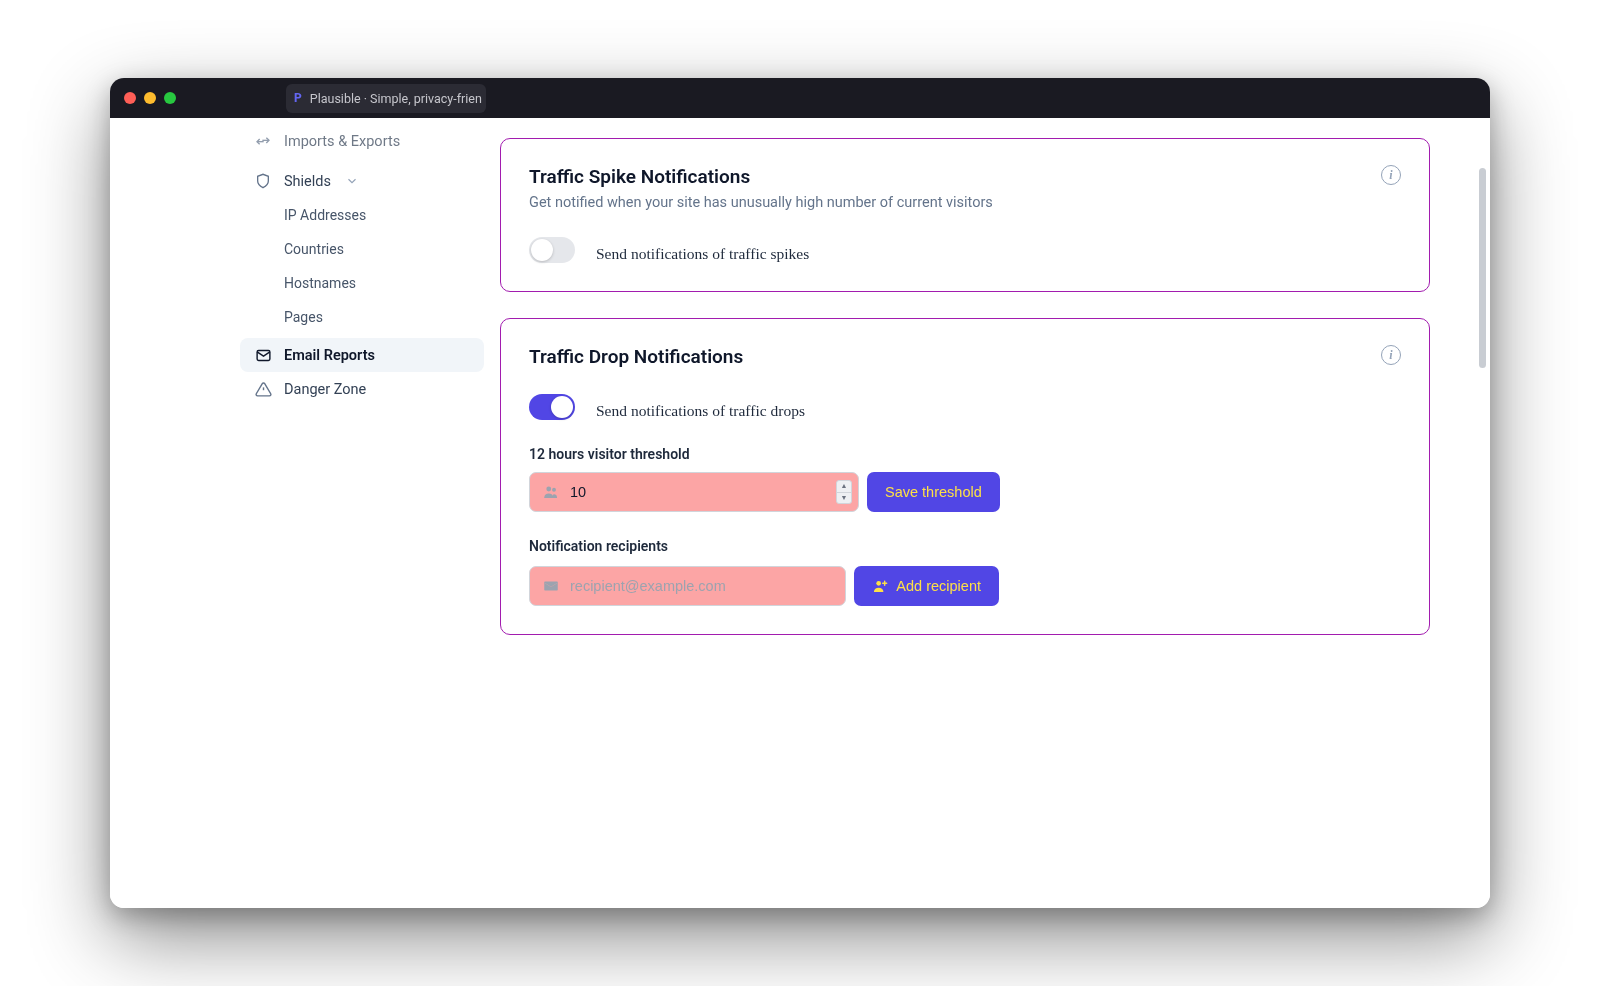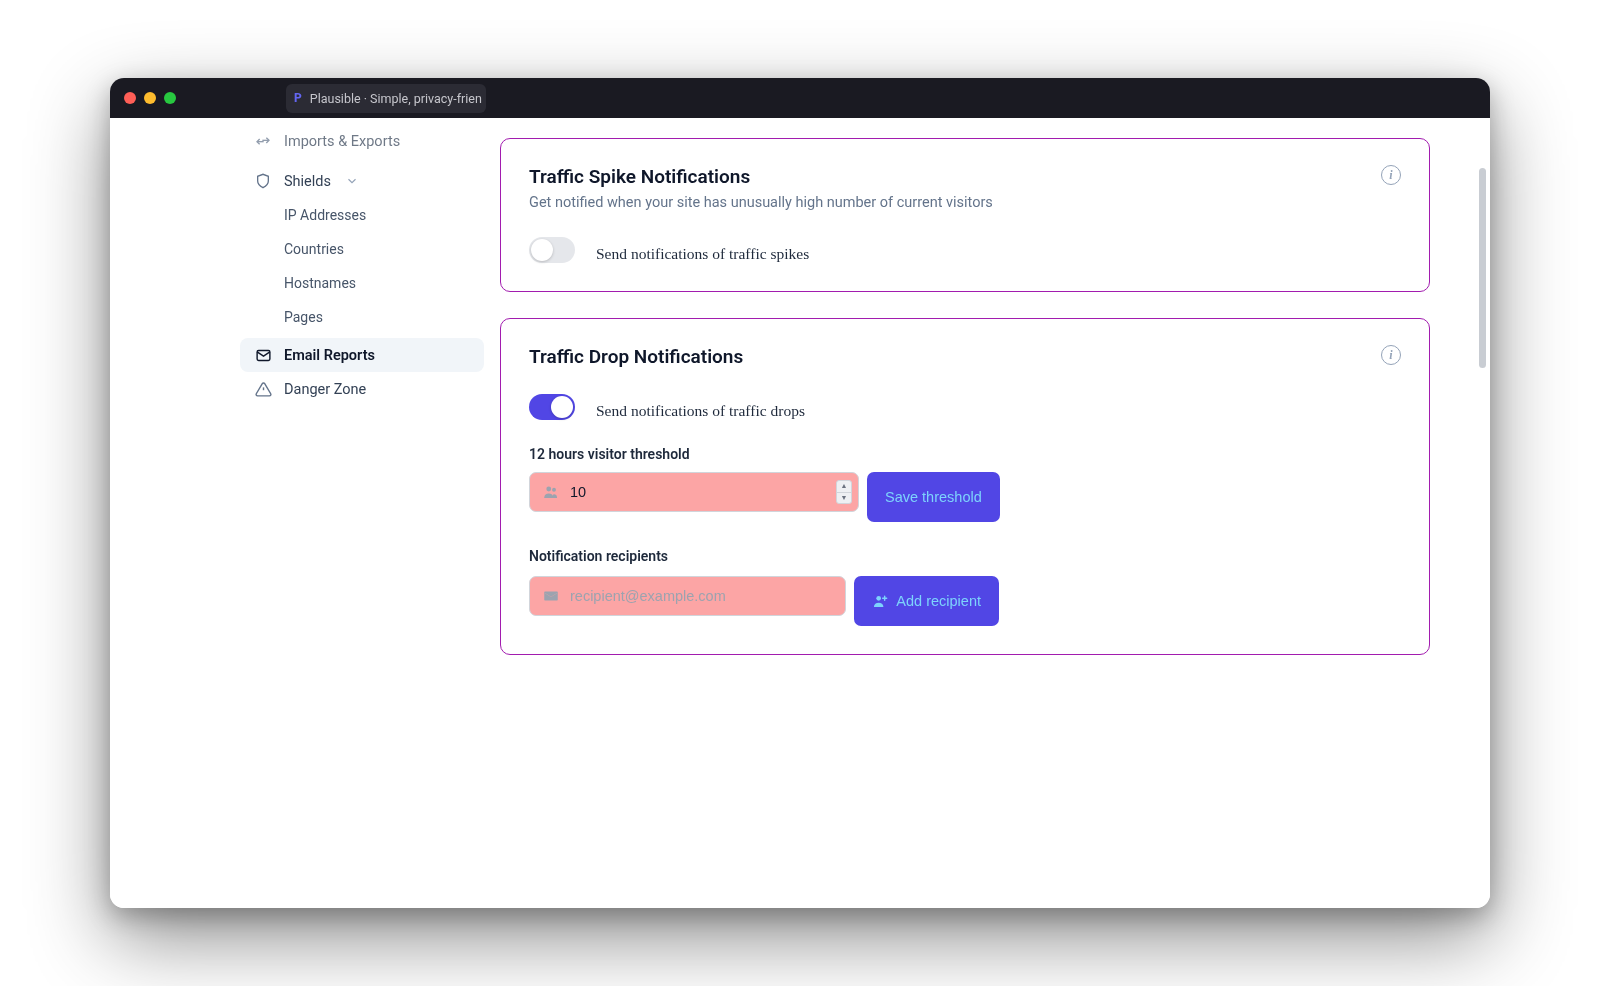--- a/index.html
+++ b/index.html
@@ -148,23 +148,23 @@
 .input-wrap input::placeholder { color: #9ca3af; }
 .stepper {
   width: 16px; height: 24px;
   background: #eef0f3; border: 1px solid #d1d5db; border-radius: 3px;
   display: flex; flex-direction: column;
   margin-left: 6px;
 }
 .stepper div { flex:1; display:flex; align-items:center; justify-content:center; font-size:7px; color:#6b7280; cursor:pointer; }
 .stepper div:first-child { border-bottom: 1px solid #d1d5db; }
 .btn {
-  background: #5146e5; color: #7dd3fc; border: none; border-radius: 7px;
+  background: #5146e5; color: #fde047; border: none; border-radius: 7px;
   padding: 0 18px; font-size: 14.5px; font-weight: 500; cursor: pointer;
-  display: flex; align-items: center; gap: 8px; height: 50px;
+  display: flex; align-items: center; gap: 8px; height: 40px;
 }
 .recipient-row {
   background: #f8fafc; border-radius: 7px; height: 44px;
   display: flex; align-items: center; padding: 0 14px; margin-top: 12px;
   gap: 12px;
 }
 .recipient-row .email { flex: 1; color: #0f172a; font-size: 14.5px; }
 .trash { color: #dc2626; cursor: pointer; display:flex; }
 .add-row { display: flex; gap: 8px; margin-top: 12px; max-width: 470px; }
 .add-row .input-wrap { max-width: none; flex: 1; }

